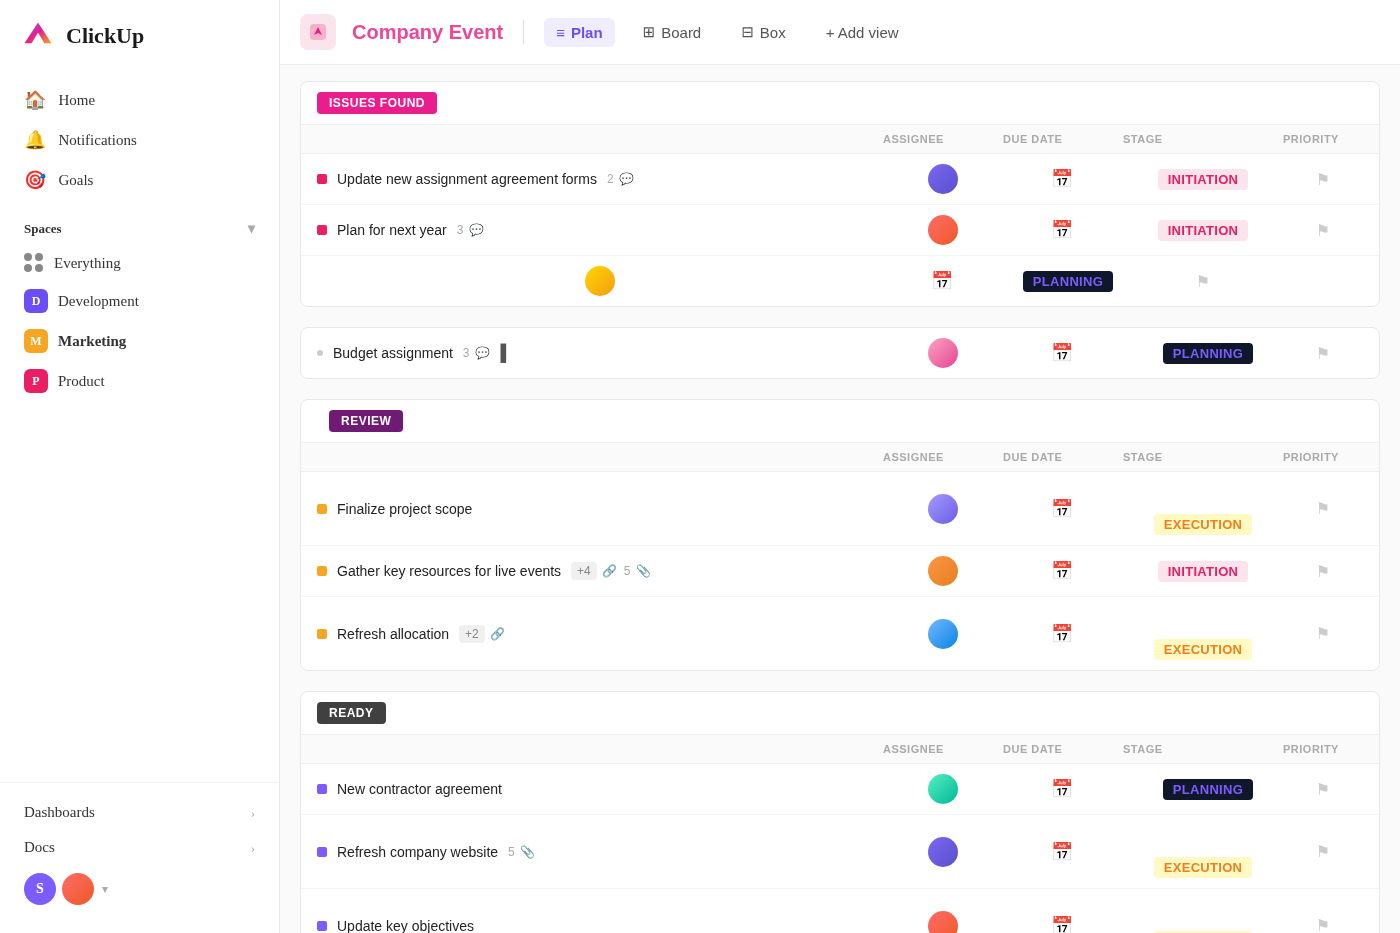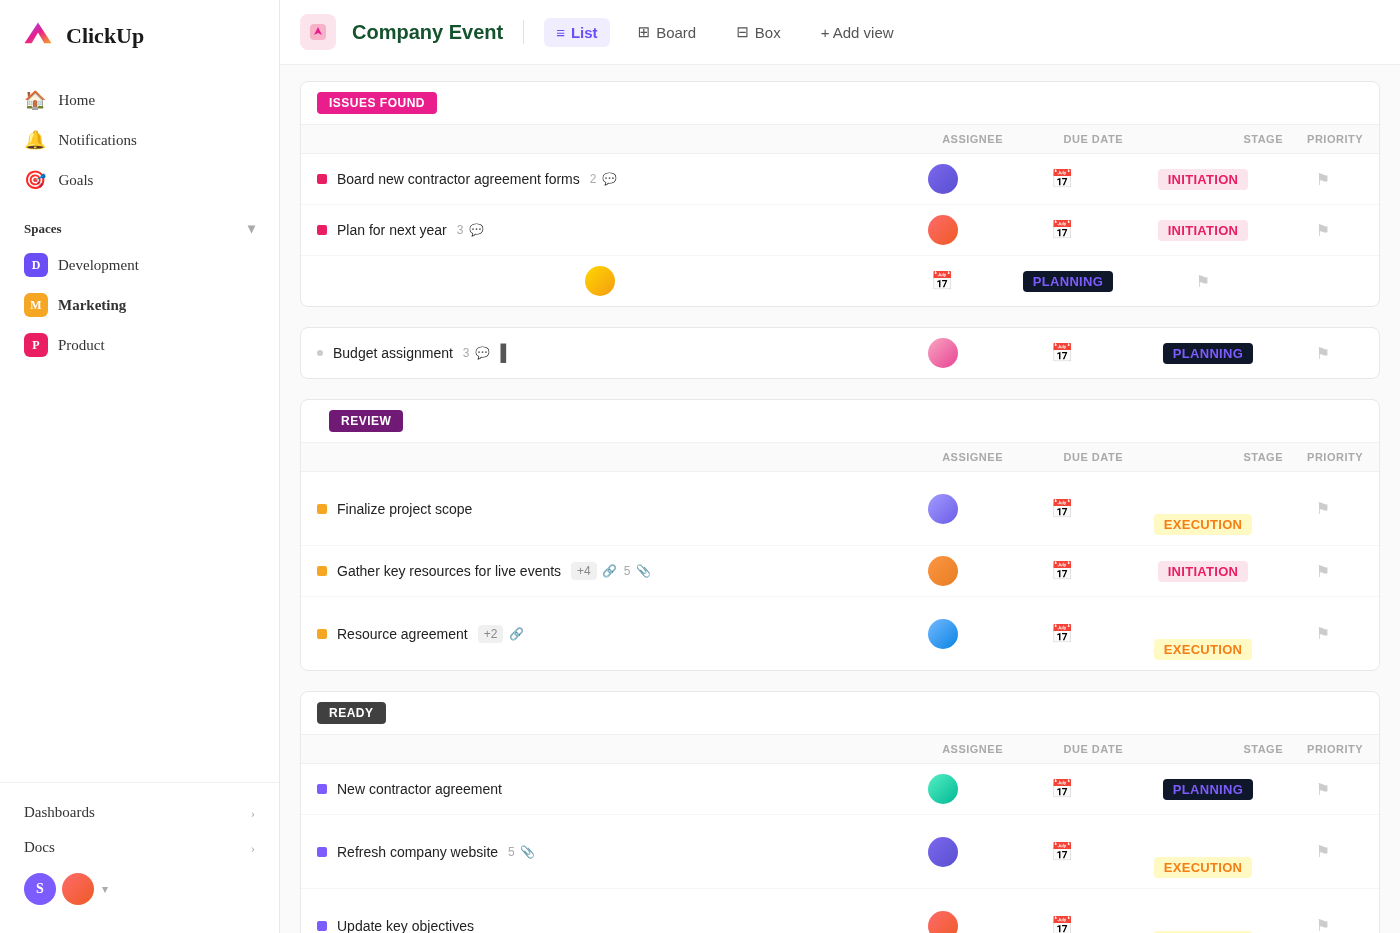--- a/index.html
+++ b/index.html
@@ -172,21 +172,21 @@
       border-radius: 8px;
       display: flex;
       align-items: center;
       justify-content: center;
       font-size: 18px;
     }
 
     .project-title {
       font-size: 20px;
       font-weight: 700;
-      color: #14532d;
+      color: #ec4899;
     }
 
     .divider-v {
       width: 1px;
       height: 24px;
       background: #e0e0e0;
       margin: 0 4px;
     }
 
     .tab-item {
@@ -263,21 +263,21 @@
     }
 
     .col-header {
       font-size: 11px;
       font-weight: 600;
       color: #aaa;
       letter-spacing: 0.5px;
       text-transform: uppercase;
     }
 
-    .col-header.center { text-align: right; }
+    .col-header.center { text-align: left; }
 
     .task-row {
       display: grid;
       grid-template-columns: 1fr 120px 120px 160px 80px;
       padding: 10px 16px;
       border-bottom: 1px solid #f5f5f5;
       align-items: center;
     }
 
     .task-row:last-child { border-bottom: none; }
@@ -402,20 +402,29 @@
       <span class="sidebar-nav-icon">🎯</span>
       <span>Goals</span>
     </div>
   </nav>
 
   <div class="sidebar-section-header">
     <span>Spaces</span>
     <span style="color:#aaa;font-size:14px;">▾</span>
   </div>
 
+  <div class="sidebar-space-item">
+    <div class="everything-icon">
+      <div class="everything-dot"></div>
+      <div class="everything-dot"></div>
+      <div class="everything-dot"></div>
+      <div class="everything-dot"></div>
+    </div>
+    <span>Everything</span>
+  </div>
 
   <div class="sidebar-space-item">
     <div class="space-avatar" style="background:#6b4ef6;">D</div>
     <span>Development</span>
   </div>
 
   <div class="sidebar-space-item" style="font-weight:700;">
     <div class="space-avatar" style="background:#f5a623;">M</div>
     <span>Marketing</span>
   </div>
@@ -448,21 +457,21 @@
     <div class="project-icon-wrap">
       <svg width="22" height="22" viewBox="0 0 22 22">
         <rect x="3" y="3" width="16" height="16" rx="4" fill="#f48fb1" opacity="0.6"></rect>
         <polygon points="11,6 15,14 11,12 7,14" fill="#e91e8c"></polygon>
       </svg>
     </div>
     <span class="project-title">Company Event</span>
     <div class="divider-v"></div>
     <div class="tab-item active">
       <span>≡</span>
-      <span>List</span>
+      <span>Plan</span>
     </div>
     <div class="tab-item">
       <span>⊞</span>
       <span>Board</span>
     </div>
     <div class="tab-item">
       <span>⊟</span>
       <span>Box</span>
     </div>
     <div class="add-view-btn">
@@ -480,21 +489,21 @@
         <div></div>
         <div class="col-header center">ASSIGNEE</div>
         <div class="col-header center">DUE DATE</div>
         <div class="col-header center">STAGE</div>
         <div class="col-header center">PRIORITY</div>
       </div>
 
       <div class="task-row">
         <div class="task-name-cell">
           <span class="task-dot dot-red"></span>
-          <span>Board new contractor agreement forms</span>
+          <span>Update new assignment agreement forms</span>
           <div class="task-meta">
             <span>2</span>
             <span>💬</span>
           </div>
         </div>
         <div class="assignee-cell">
           <div class="avatar-circle av1"></div>
         </div>
         <div class="due-date-cell">
           <span class="calendar-icon">📅</span>
@@ -624,21 +633,21 @@
           <span class="stage-badge stage-initiation">INITIATION</span>
         </div>
         <div class="priority-cell">
           <span class="flag-icon">⚑</span>
         </div>
       </div>
 
       <div class="task-row">
         <div class="task-name-cell">
           <span class="task-dot dot-yellow"></span>
-          <span>Resource agreement</span>
+          <span>Refresh allocation</span>
           <div class="task-meta">
             <span class="task-meta-badge">+2</span>
             <span>🔗</span>
           </div>
         </div>
         <div class="assignee-cell">
           <div class="avatar-circle av8"></div>
         </div>
         <div class="due-date-cell">
           <span class="calendar-icon">📅</span>

